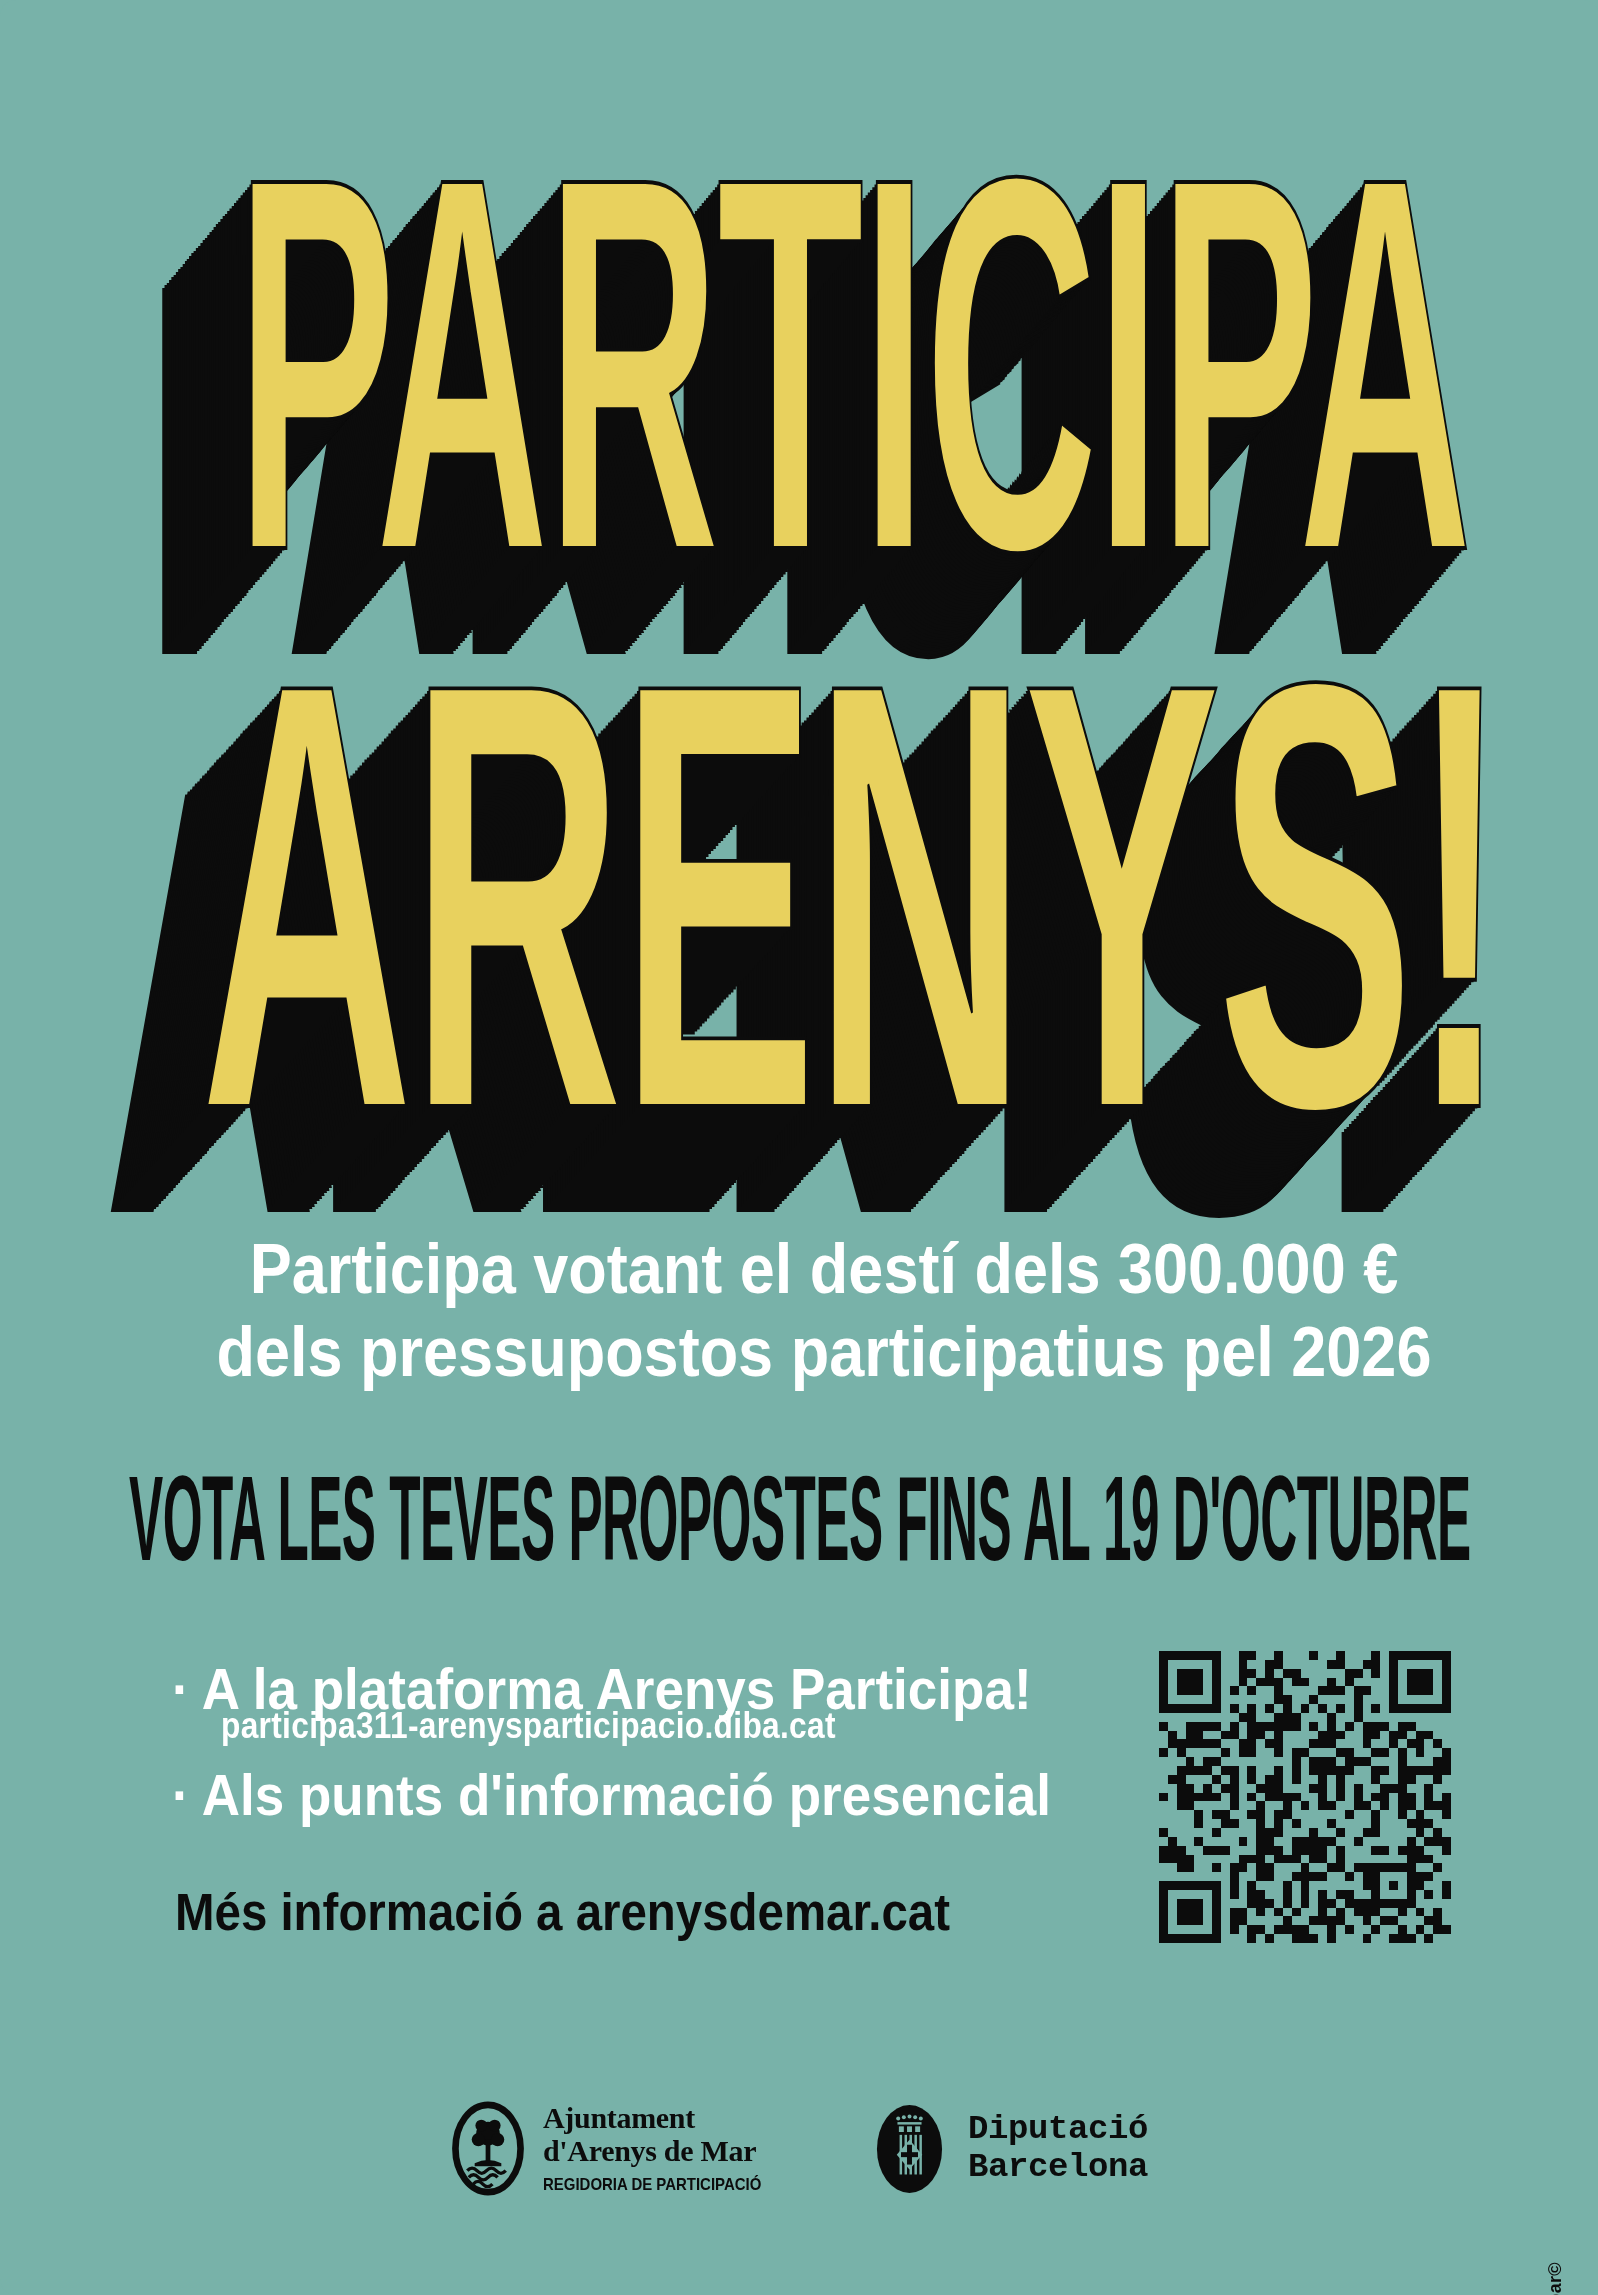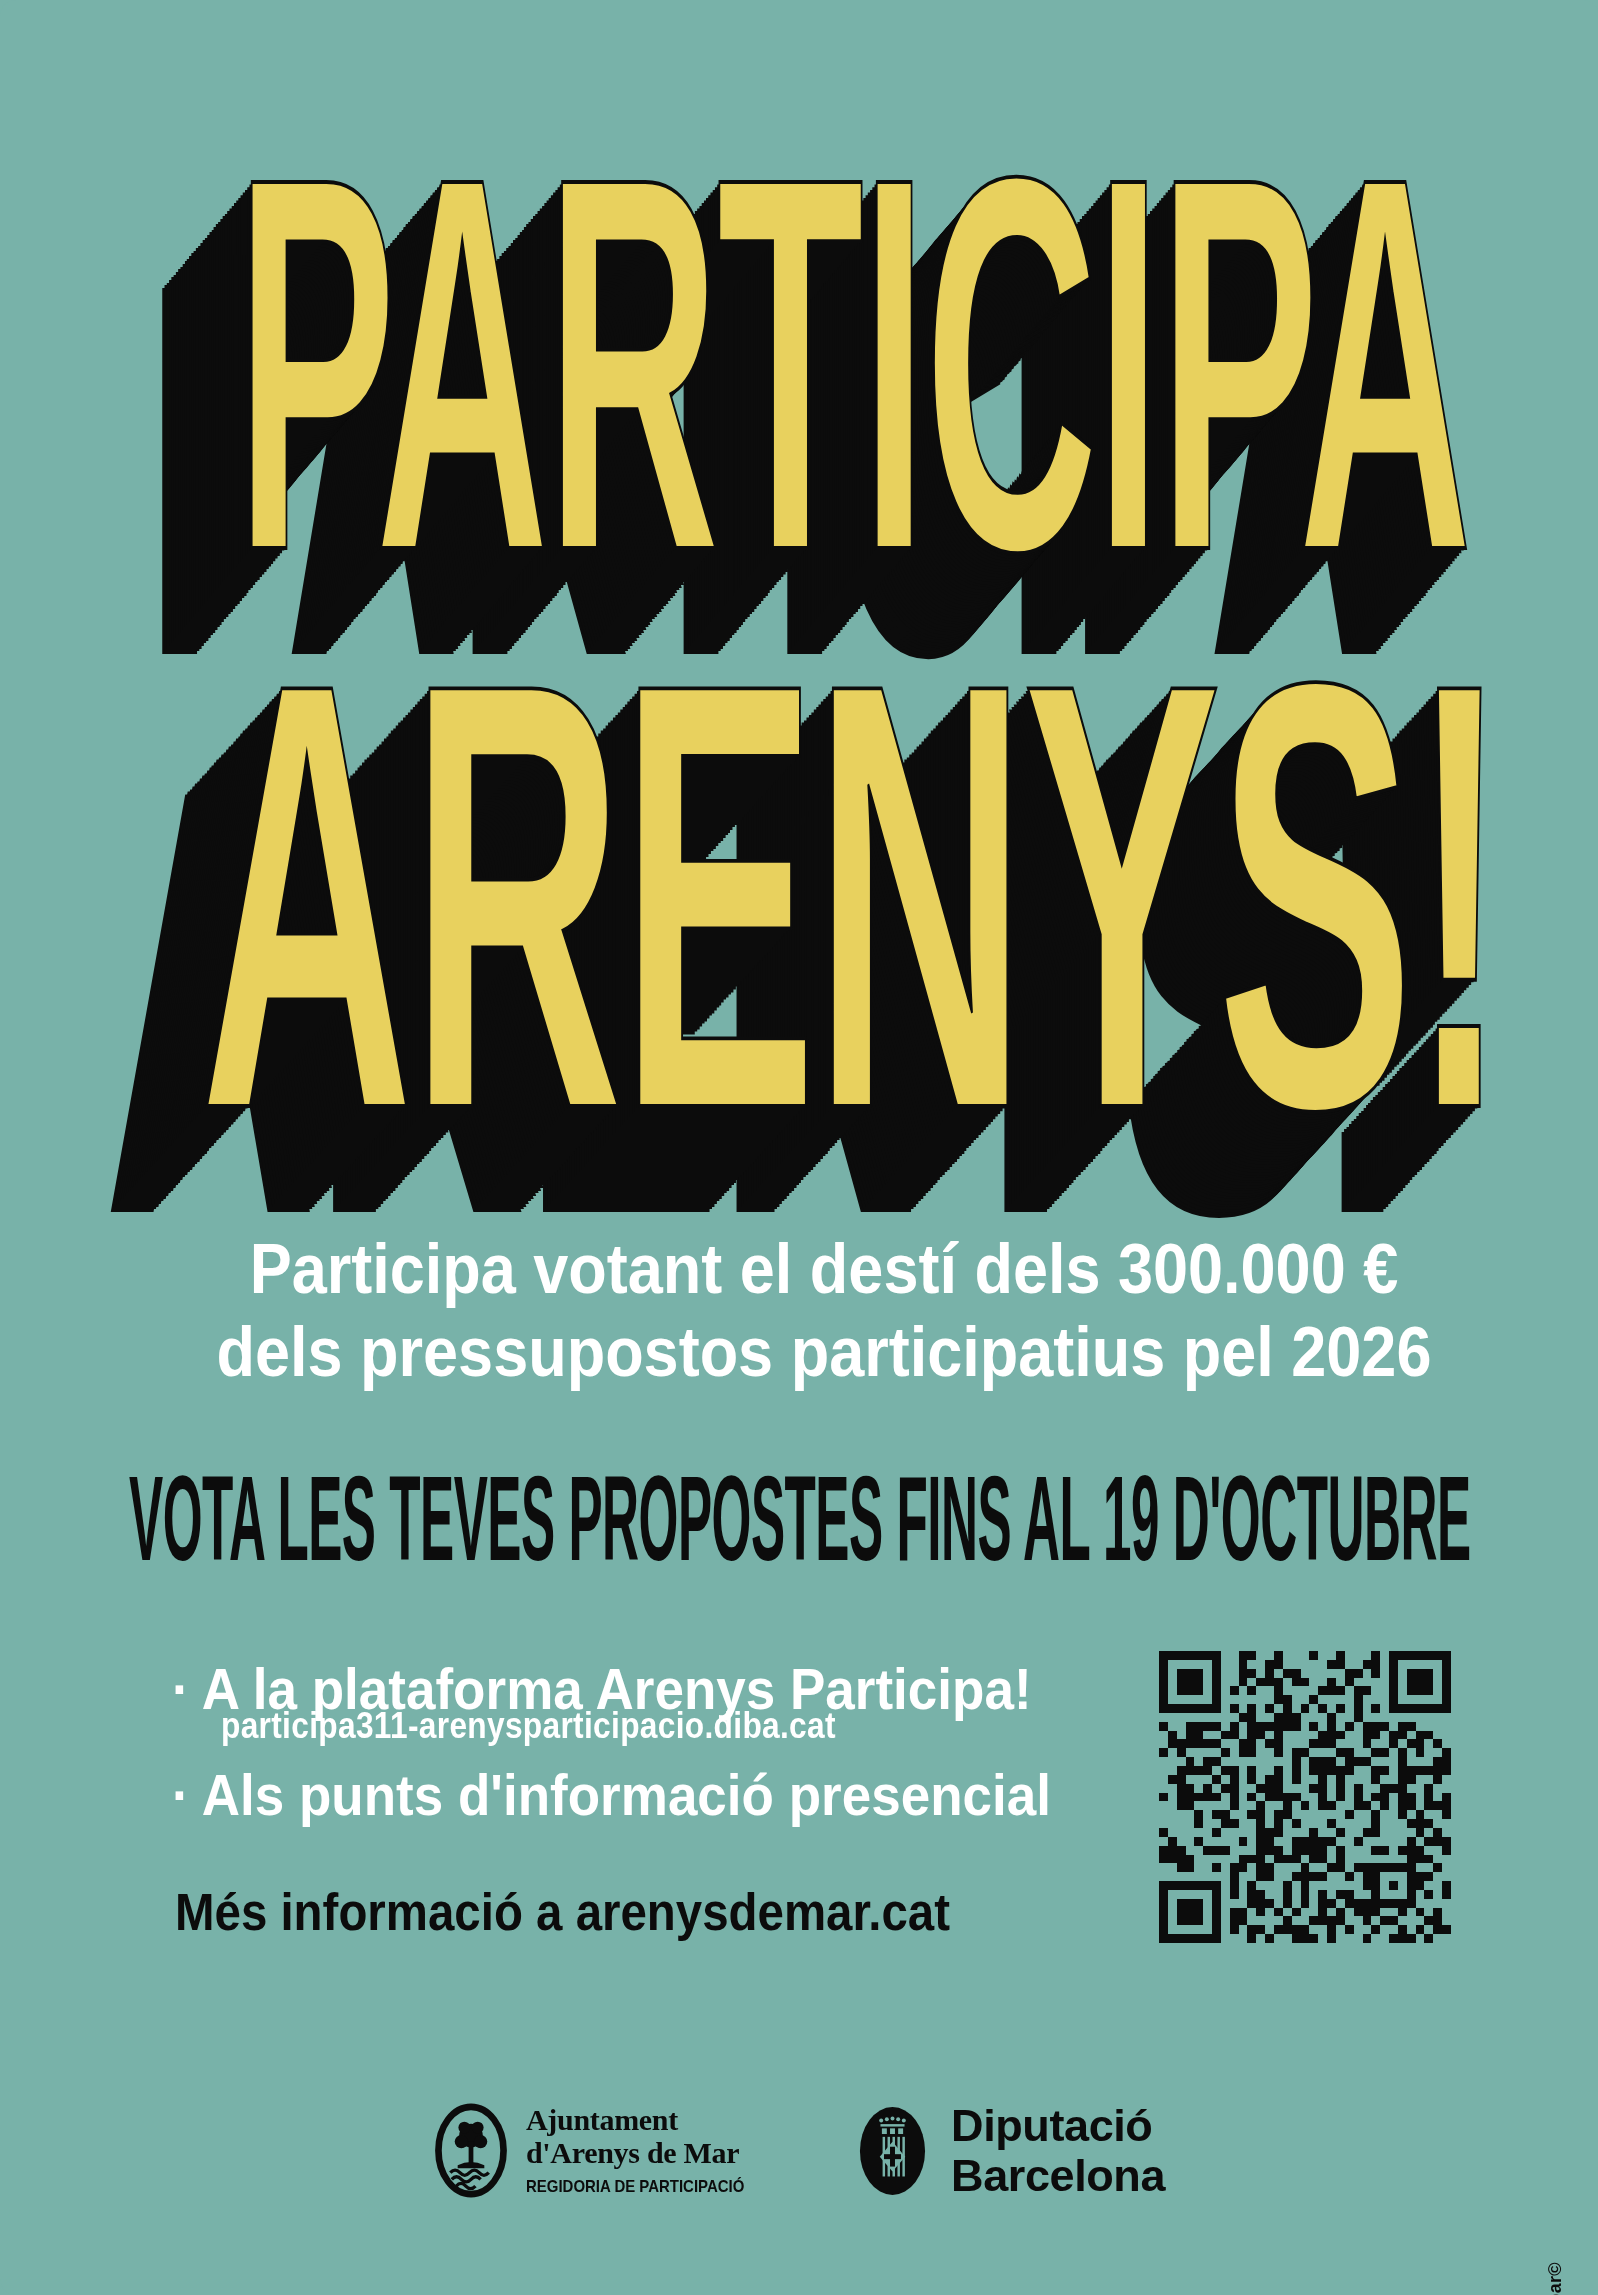--- a/index.html
+++ b/index.html
@@ -58,22 +58,22 @@
   
   .footer{position:absolute;top:2074px;left:0;right:0;display:flex;justify-content:center;
     align-items:center;gap:83px;margin-top:27px;}
   .logo-group{display:flex;align-items:center;}
   .seal{flex:0 0 auto;}
   .aj-text{margin-left:18px;color:var(--ink);}
   .aj-name{font-family:"Liberation Serif",serif;font-weight:700;font-size:30px;line-height:1.08;
     letter-spacing:-0.01em;}
   .aj-dept{margin-top:7.6px;font-weight:700;font-size:17px;letter-spacing:0;
     transform:scaleX(.88);transform-origin:left top;white-space:nowrap;}
-  .dp-text{margin-left:23px;color:var(--ink);font-weight:700;font-size:45px;line-height:1.1;
-    letter-spacing:-0.4px;}
+  .dp-text{margin-left:23px;color:var(--ink);font-weight:700;font-size:34px;line-height:1.1;
+    letter-spacing:-0.4px;font-family:Liberation Mono, monospace;}
 
   
   .credit{position:absolute;right:33px;bottom:33px;color:var(--ink);font-weight:700;
     font-size:18px;white-space:nowrap;transform:rotate(-90deg);transform-origin:100% 100%;
     letter-spacing:.02em;}
 </style>
 </head>
 <body>
 
 <div class="poster">

